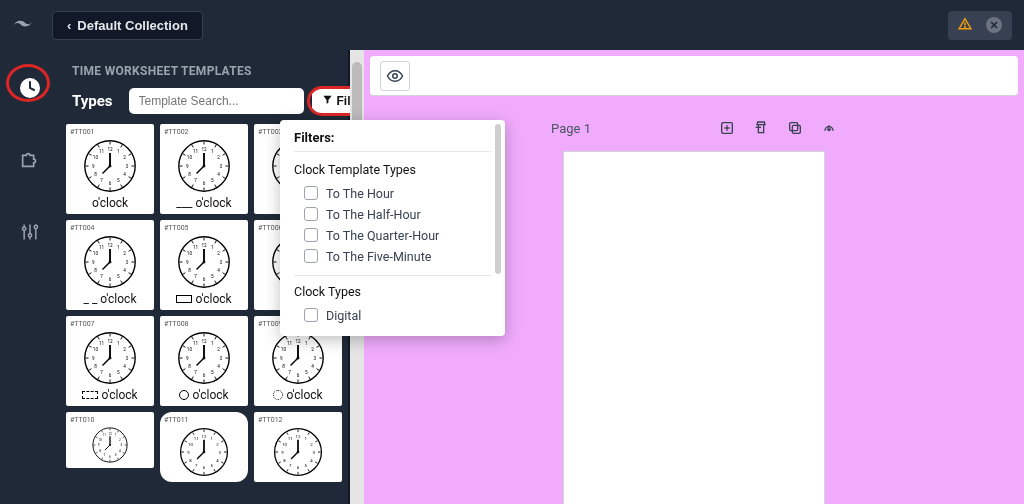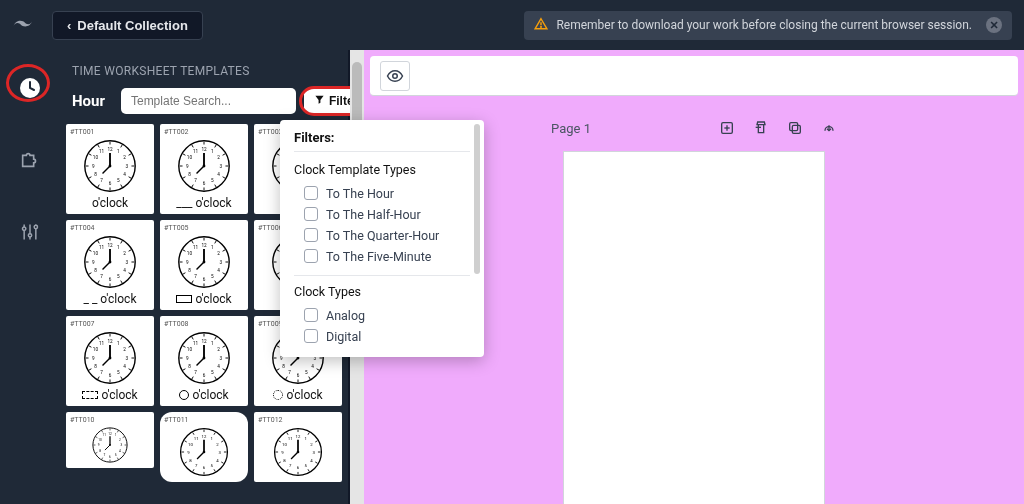--- a/index.html
+++ b/index.html
@@ -14,21 +14,21 @@
   .close-circle { width: 16px; height: 16px; border-radius: 50%; background: #6b7280; color: #1f2937; display: flex; align-items: center; justify-content: center; font-size: 11px; font-weight: bold; margin-left: 6px; }
   
   .main { display: flex; height: calc(100% - 50px); }
   
   .iconbar { width: 60px; background: #1f2937; display: flex; flex-direction: column; align-items: center; padding-top: 20px; gap: 36px; }
   .iconbar-btn { width: 36px; height: 36px; display: flex; align-items: center; justify-content: center; color: #9ca3af; border-radius: 4px; }
   .iconbar-btn.active { color: #fff; }
   .annot-circle { position: absolute; border: 3px solid #dc2626; border-radius: 50%; width: 44px; height: 38px; pointer-events: none; }
   
   .left-panel { width: 290px; background: #1f2937; display: flex; flex-direction: column; border-right: 2px solid #111827; }
-  .panel-title { font-size: 12px; font-weight: 400; color: #9ca3af; padding: 14px 12px 10px; letter-spacing: 0.3px; }
+  .panel-title { font-size: 12px; font-weight: 700; color: #9ca3af; padding: 14px 12px 10px; letter-spacing: 0.3px; }
   .panel-controls { display: flex; align-items: center; padding: 0 12px 10px; gap: 8px; }
   .category-label { font-size: 15px; font-weight: 700; color: #fff; flex-shrink: 0; margin-right: 8px; }
   .search-input { flex: 1; background: #fff; border: none; border-radius: 5px; padding: 6px 10px; font-size: 12px; color: #6b7280; }
   .filter-btn { background: #fff; border: none; border-radius: 4px; padding: 5px 10px; font-size: 12px; font-weight: 700; color: #111; display: flex; align-items: center; gap: 4px; position: relative; }
   .annot-oval { position: absolute; border: 3px solid #dc2626; border-radius: 16px; width: 66px; height: 30px; top: -3px; left: -5px; pointer-events: none; }
   
   .templates-scroll { flex: 1; overflow-y: auto; padding: 0 6px; }
   .templates-grid { display: grid; grid-template-columns: repeat(3, 1fr); gap: 6px; }
   .tpl-card { background: #fff; border-radius: 2px; padding: 4px 4px 2px; display: flex; flex-direction: column; align-items: center; font-size: 8px; color: #111; }
   .tpl-id { align-self: flex-start; font-size: 7px; color: #555; }
@@ -46,21 +46,21 @@
   .canvas-toolbar-top { height: 40px; background: #fff; border-bottom: 1px solid #d1d5db; display: flex; align-items: center; padding: 0 10px; margin: 6px 6px 0; border-radius: 4px; }
   .eye-btn { width: 30px; height: 30px; border: 1px solid #d1d5db; border-radius: 3px; background: #fff; display: flex; align-items: center; justify-content: center; color: #374151; }
   
   .canvas-body { flex: 1; position: relative; overflow: hidden; }
   .page-header { display: flex; align-items: center; gap: 18px; position: absolute; top: 24px; width: 100%; justify-content: center; }
   .page-label { font-size: 13px; color: #4b5563; margin-right: 110px; }
   .page-icon { width: 16px; height: 16px; color: #374151; display: flex; align-items: center; justify-content: center; }
   .page-icon svg { width: 16px; height: 16px; }
   .page { position: absolute; top: 56px; left: 50%; transform: translateX(-50%); width: 260px; height: 360px; background: #fff; box-shadow: 0 0 0 1px #d1d5db; }
   
-  .filter-dropdown { position: absolute; top: 120px; left: 280px; width: 204px; max-height: 255px; background: #fff; border-radius: 4px; box-shadow: 0 4px 16px rgba(0,0,0,0.25); color: #111; padding: 10px 14px; overflow: hidden; z-index: 50; }
+  .filter-dropdown { position: absolute; top: 120px; left: 280px; width: 225px; max-height: 255px; background: #fff; border-radius: 4px; box-shadow: 0 4px 16px rgba(0,0,0,0.25); color: #111; padding: 10px 14px; overflow: hidden; z-index: 50; }
   .fd-title { font-size: 13px; font-weight: 700; border-bottom: 1px solid #e5e7eb; padding-bottom: 6px; margin-bottom: 10px; }
   .fd-group-title { font-size: 12.5px; color: #111; margin: 8px 0 6px; }
   .fd-option { display: flex; align-items: flex-start; gap: 8px; font-size: 12.5px; color: #374151; padding: 3px 0 3px 10px; }
   .fd-check { width: 14px; height: 14px; border: 1px solid #9ca3af; border-radius: 3px; flex-shrink: 0; }
   .fd-sep { border-top: 1px solid #e5e7eb; margin: 8px 0 4px; }
   .fd-scroll { position: absolute; right: 2px; top: 4px; bottom: 4px; width: 8px; }
   .fd-scroll-thumb { position: absolute; top: 0; height: 150px; width: 6px; background: #cfcfcf; border-radius: 3px; }
 </style>
 </head>
 <body>
@@ -77,21 +77,20 @@
   </button>
   <div class="spacer"></div>
   <div class="warning-bar">
     <span class="warning-icon">
       <svg width="14" height="14" viewBox="0 0 24 24" fill="none" stroke="currentColor" stroke-width="2.5">
           <path d="M12 3 L22 20 H2 Z"></path>
           <line x1="12" y1="9" x2="12" y2="14"></line>
           <circle cx="12" cy="17" r="0.6" fill="currentColor"></circle>
         </svg>
     </span>
-    <span>Remember to download your work before closing the current browser session.</span>
     <span class="close-circle">✕</span>
   </div>
 </div>
 
 <div class="main">
   <div class="iconbar">
     <div style="position:relative;">
       <div class="iconbar-btn active">
         <svg width="24" height="24" viewBox="0 0 24 24" fill="currentColor">
             <circle cx="12" cy="12" r="10"></circle>
@@ -113,21 +112,21 @@
           <circle cx="12" cy="16" r="2" fill="#1f2937"></circle>
           <line x1="19" y1="3" x2="19" y2="21"></line>
           <circle cx="19" cy="6" r="2" fill="#1f2937"></circle>
         </svg>
     </div>
   </div>
 
   <div class="left-panel">
     <div class="panel-title">TIME WORKSHEET TEMPLATES</div>
     <div class="panel-controls">
-      <div class="category-label">Hour</div>
+      <div class="category-label">Types</div>
       <input class="search-input" placeholder="Template Search..." style="">
       <button class="filter-btn">
         <span>
           <svg width="11" height="11" viewBox="0 0 24 24" fill="currentColor">
               <path d="M3 4h18l-7 9v6l-4 2v-8z"></path>
             </svg>
         </span>
         <span>Filter</span>
         <div class="annot-oval"></div>
       </button>
@@ -609,23 +608,19 @@
         <span>To The Quarter-Hour</span>
       </label>
       <label class="fd-option">
         <span class="fd-check"></span>
         <span>To The Five-Minute</span>
       </label>
       <div class="fd-sep"></div>
       <div class="fd-group-title">Clock Types</div>
       <label class="fd-option">
         <span class="fd-check"></span>
-        <span>Analog</span>
-      </label>
-      <label class="fd-option">
-        <span class="fd-check"></span>
         <span>Digital</span>
       </label>
     </div>
   <div class="fd-scroll">
     <div class="fd-scroll-thumb"></div>
   </div>
 </div>
 
 </body></html>

